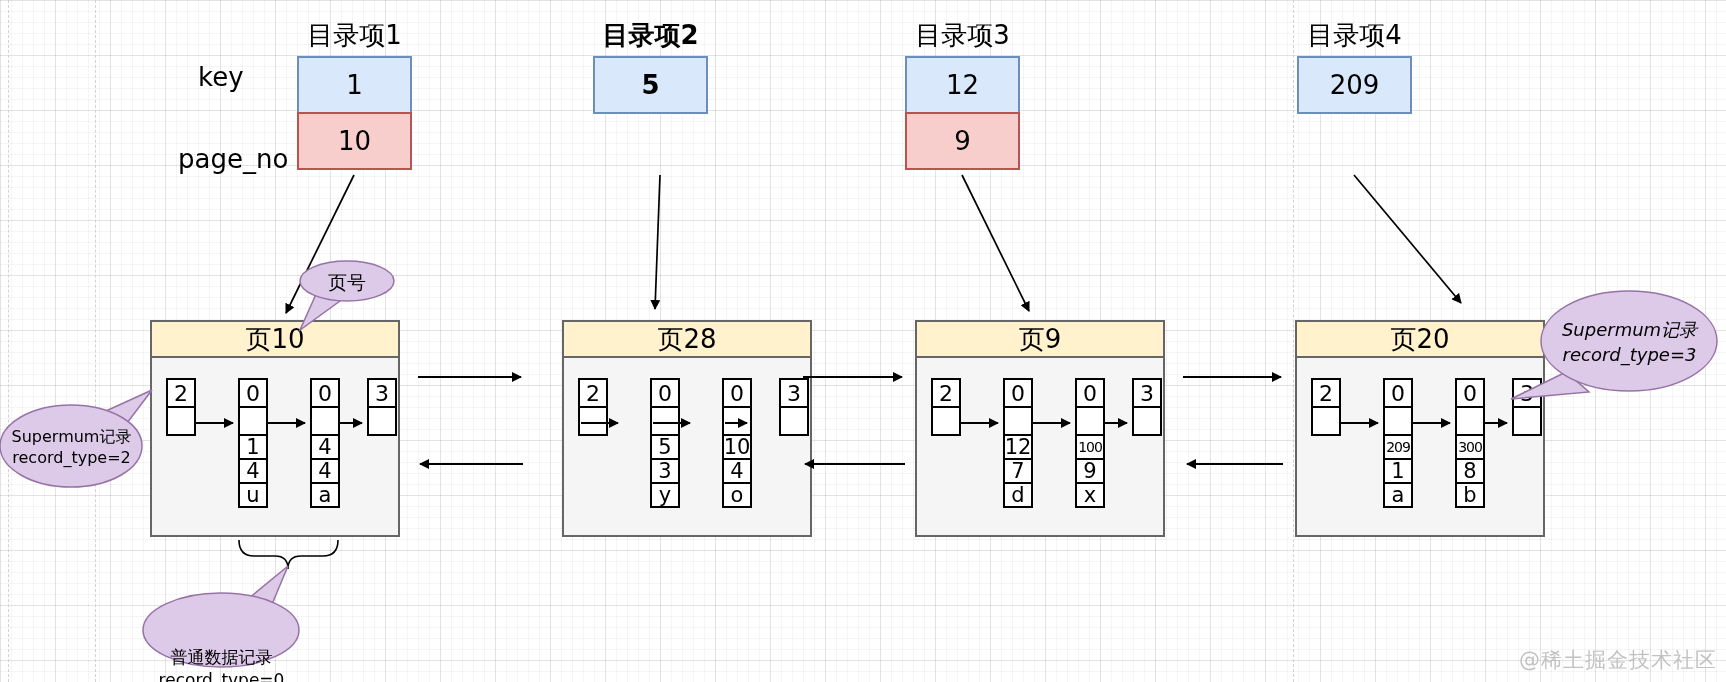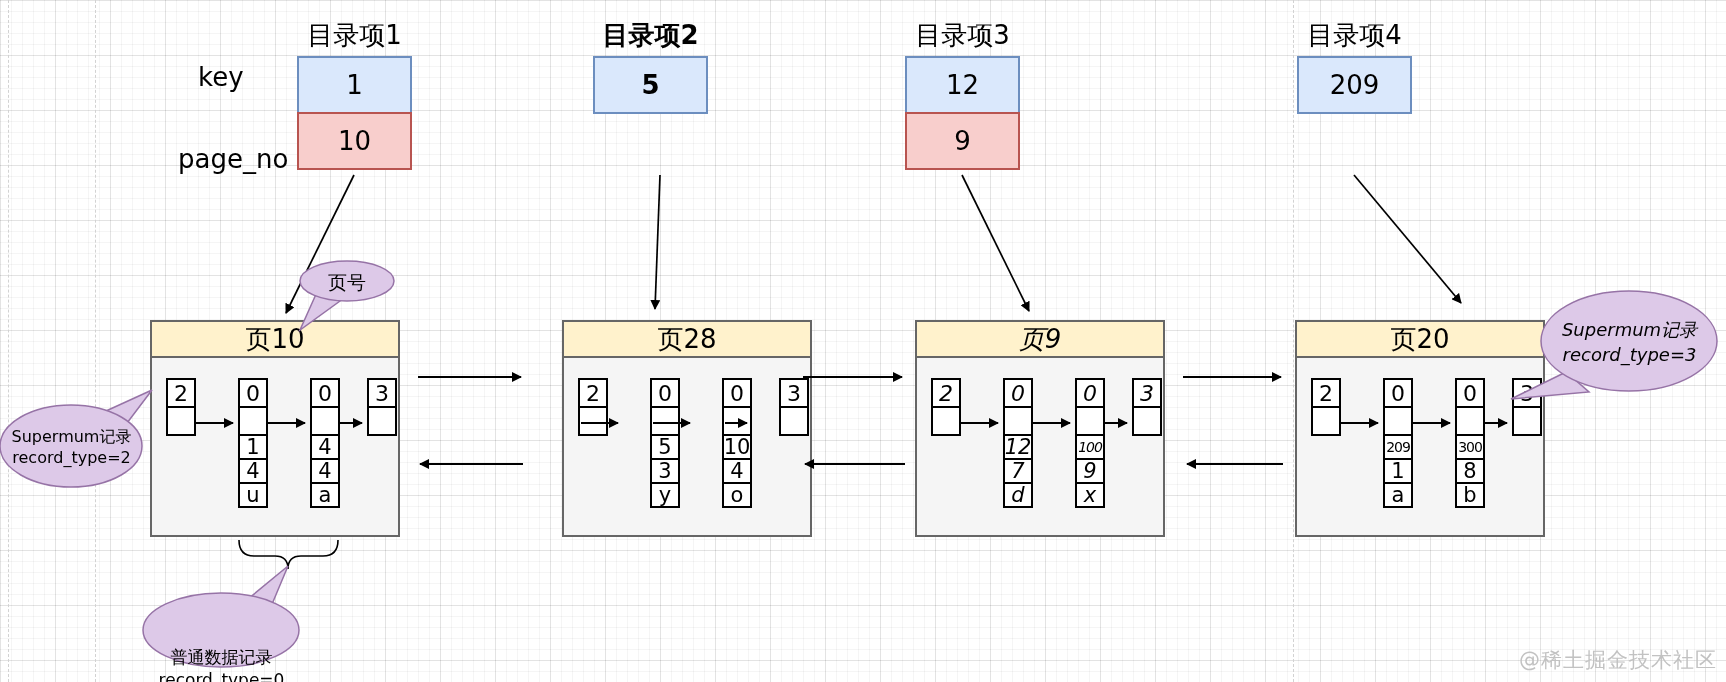--- a/index.html
+++ b/index.html
@@ -155,21 +155,21 @@
           <div class="cell empty"></div>
           <div class="cell val">10</div>
           <div class="cell val">4</div>
           <div class="cell val">o</div>
         </div>
         <div class="rcol" style="left: 215px; top: 56px;">
           <div class="cell head">3</div>
           <div class="cell empty"></div>
         </div>
       </div>
-      <div class="page" style="left: 915px; top: 320px; font-style: italic;">
+      <div class="page" style="left: 915px; top: 320px;">
         <div class="page-header">页9</div>
         <div class="rcol" style="left: 14px; top: 56px;">
           <div class="cell head">2</div>
           <div class="cell empty"></div>
         </div>
         <div class="rcol" style="left: 86px; top: 56px;">
           <div class="cell head">0</div>
           <div class="cell empty"></div>
           <div class="cell val">12</div>
           <div class="cell val">7</div>

